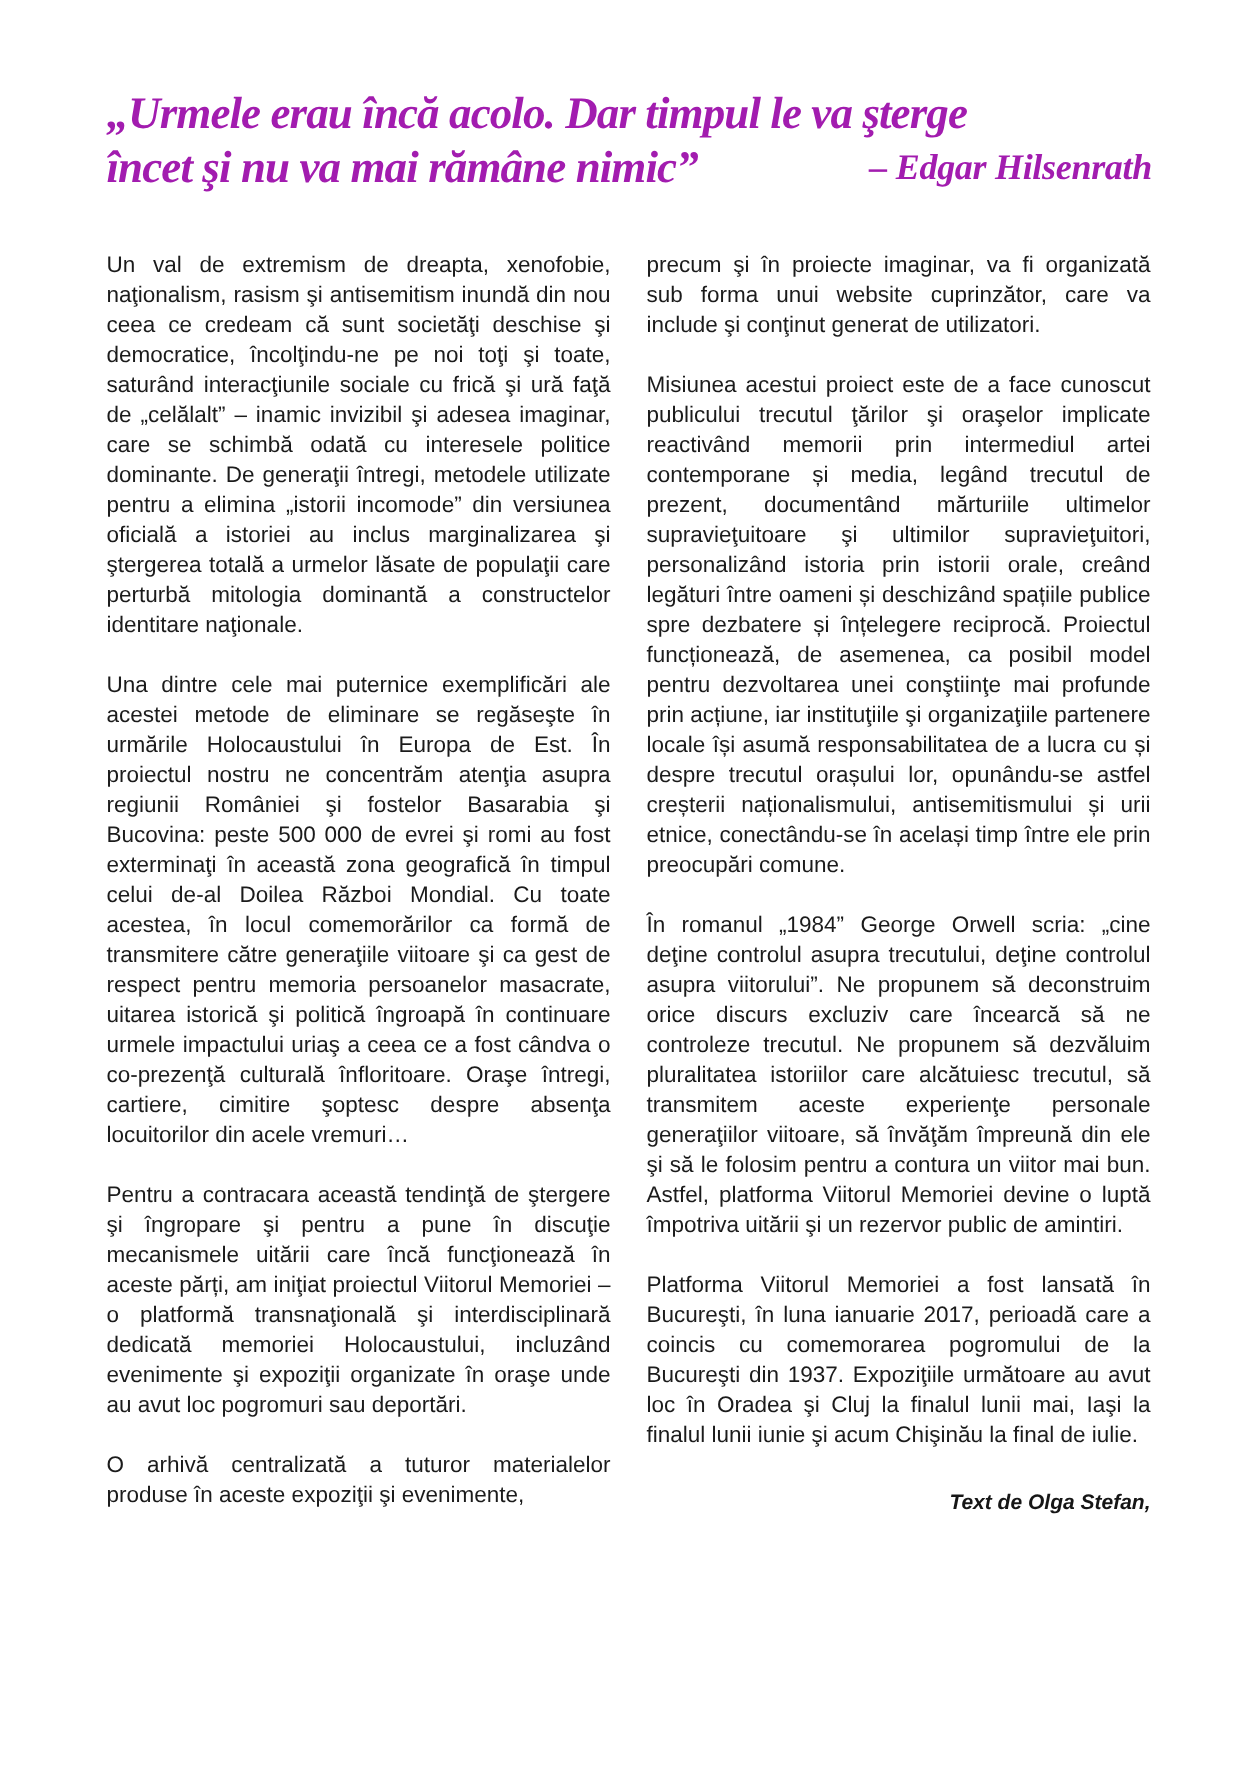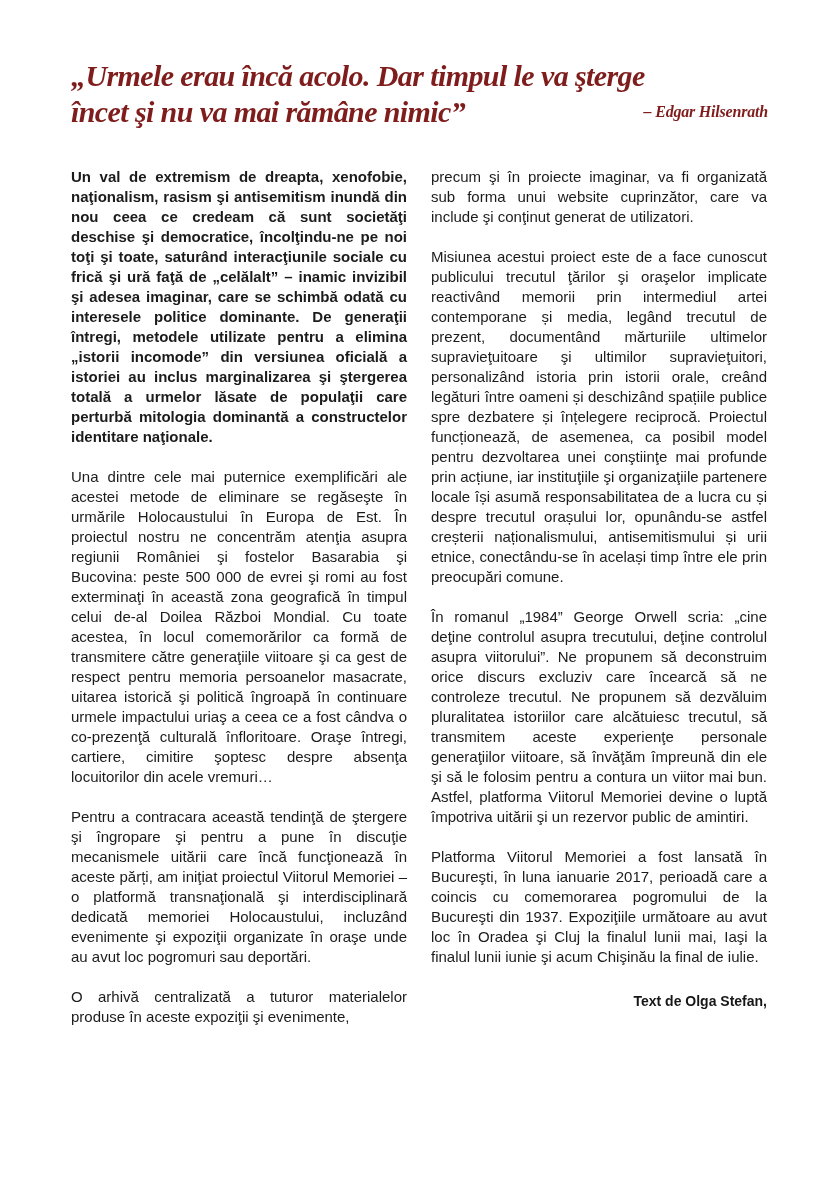--- a/index.html
+++ b/index.html
@@ -20,29 +20,29 @@
     color: #1a1a1a;
     font-family: "Liberation Sans", sans-serif;
   }
   .title-block {
     font-family: "Liberation Serif", serif;
     font-style: italic;
     font-weight: 700;
     font-size: 30px;
     line-height: 36px;
     letter-spacing: -0.6px;
-    color: #7f1d1d;
+    color: #a21caf;
   }
   .title-row2 {
     display: flex;
     justify-content: space-between;
     align-items: flex-start;
   }
   .title-author {
-    font-size: 16px;
+    font-size: 24px;
     font-weight: 600;
     letter-spacing: -0.2px;
     white-space: nowrap;
   }
   .columns {
     display: flex;
     gap: 24px;
     margin-top: 37px;
   }
   .col {
@@ -50,25 +50,26 @@
     flex: 0 0 336px;
     font-size: 15px;
     line-height: 20px;
     text-align: justify;
     color: #1b1b1b;
   }
   .col p {
     margin: 0 0 20px 0;
   }
   .col p.lead {
-    font-weight: 700;
+    font-weight: 400;
   }
   .byline {
     margin-top: 25px;
     text-align: right;
+    font-style: italic;
     font-weight: 700;
     font-size: 14px;
     line-height: 19px;
     color: #161616;
   }
 </style>
 </head>
 <body>
 
 <div class="page">

